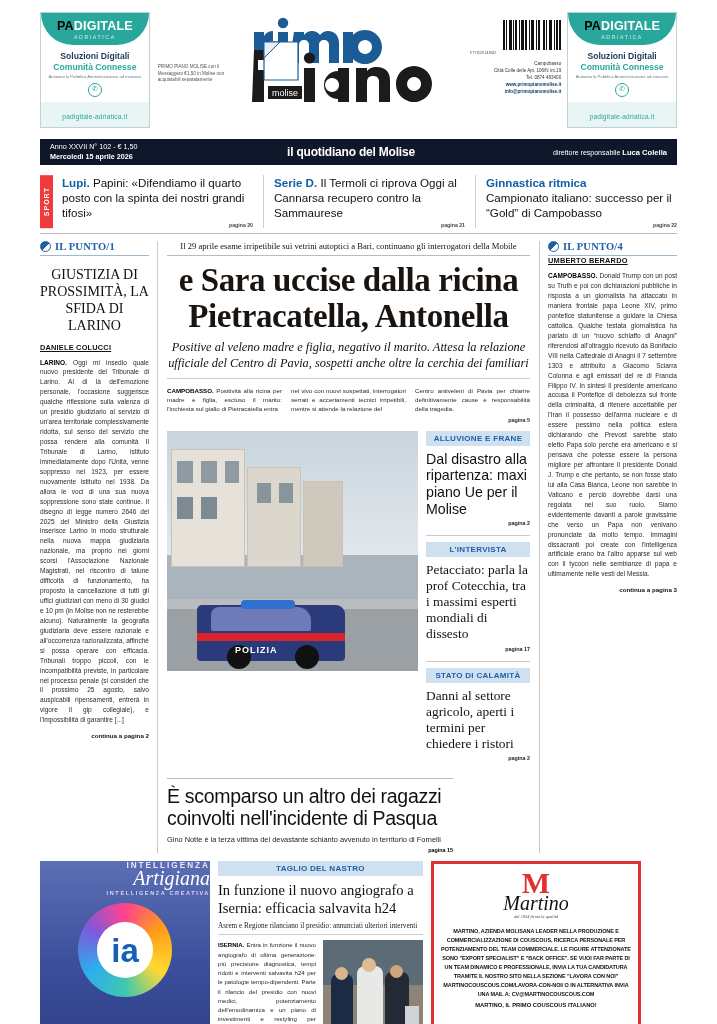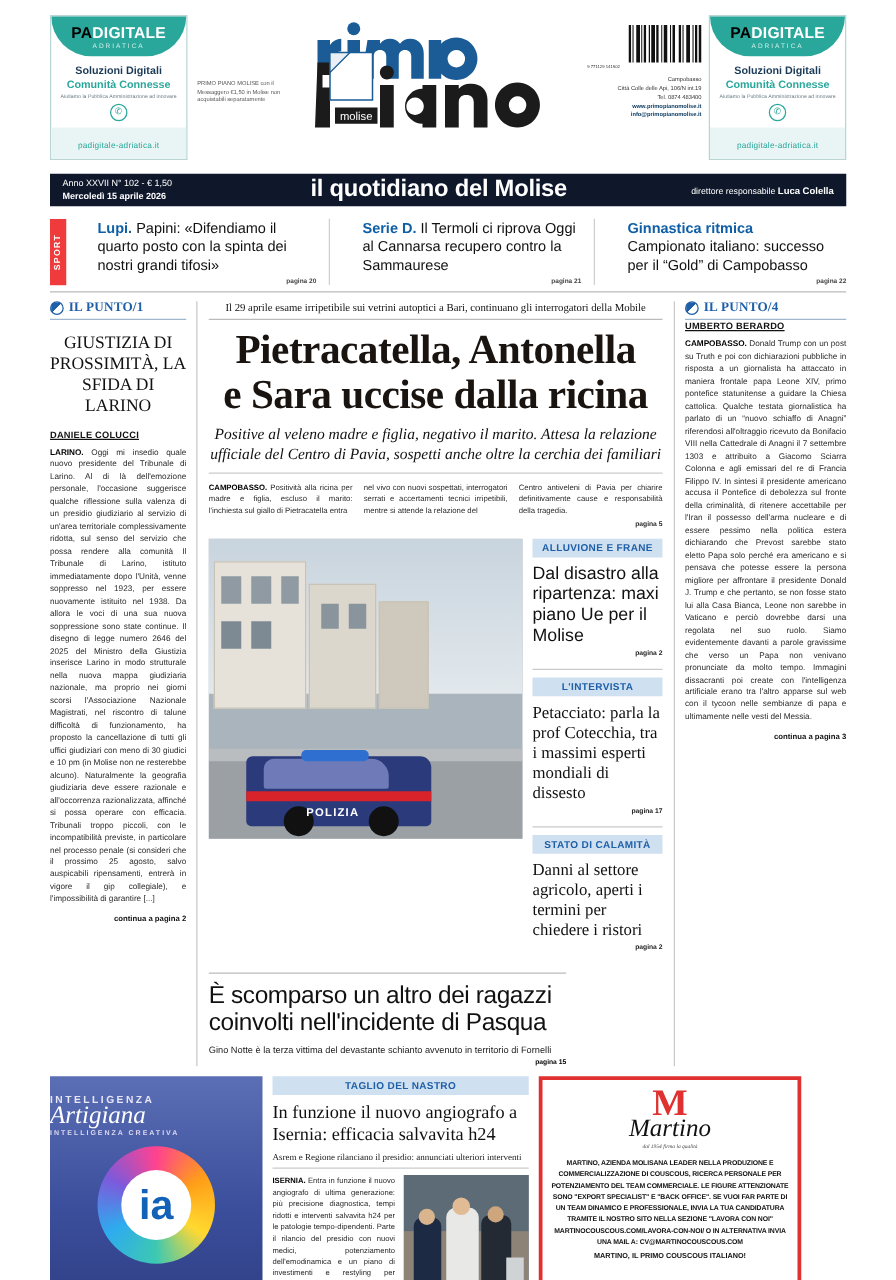--- a/index.html
+++ b/index.html
@@ -48,26 +48,26 @@
   .mast-addr { font-size: 4.6px; color: #333; text-align: right; line-height: 1.5; margin-top: 6px; }
   .mast-addr b { color: #0d3d63; }
 
   
   .blue-strip {
     margin: 4px 40px 0 40px; background: #0f172a; color: #fff;
     height: 26px; display: flex; align-items: center; padding: 0 10px;
   }
   .strip-left { width: 160px; font-size: 7.2px; line-height: 1.35; }
   .strip-left .l2 { font-weight: bold; }
-  .strip-mid { flex: 1; text-align: center; font-size: 19px; font-weight: bold; letter-spacing: -.2px; }
+  .strip-mid { flex: 1; text-align: center; font-size: 12px; font-weight: bold; letter-spacing: -.2px; }
   .strip-right { width: 175px; text-align: right; font-size: 7px; }
   .strip-right b { font-size: 7.6px; }
 
   
-  .sport-band { margin: 10px 40px 0 40px; display: flex; border-bottom: 1px solid #bbb; padding-bottom: 5px; gap: 16px; }
+  .sport-band { margin: 10px 40px 0 40px; display: flex; border-bottom: 1px solid #bbb; padding-bottom: 5px; }
   .sport-tab {
     width: 13px; background: #ef3b3b; color: #fff; font-size: 7px; font-weight: bold;
     letter-spacing: 1px; display: flex; align-items: center; justify-content: center;
     writing-mode: vertical-rl; transform: rotate(180deg); margin-right: 9px;
   }
   .sport-col { flex: 1; padding-right: 10px; border-right: 1px solid #cfcfcf; margin-right: 10px; }
   .sport-col:last-child { border-right: none; margin-right: 0; padding-right: 0; }
   .sport-txt { font-size: 11.6px; line-height: 1.30; color: #111; }
   .sport-txt b { color: #0f5fa6; }
   .sport-pag { font-size: 5.2px; font-weight: bold; color: #444; text-align: right; margin-top: 2px; }
@@ -144,21 +144,21 @@
   .sec-pag { font-size: 5.4px; font-weight: bold; text-align: right; margin-top: 3px; }
 
   
   .bottom-row { margin: 8px 40px 0 40px; display: flex; gap: 8px; }
   .ad-left { width: 170px; }
   .bot-center { width: 205px; }
   .ad-right { width: 210px; }
 
   
   .ia-ad { width: 100%; height: 186px; background: linear-gradient(180deg,#5b6fb5 0%, #3c4f9c 55%, #2f3f86 100%); position: relative; overflow: hidden; }
-  .ia-top { text-align: left; padding-top: 14px; }
+  .ia-top { text-align: right; padding-top: 0; }
   .ia-int { font-size: 8.2px; color: #e8e6f5; letter-spacing: 2px; font-weight: bold; }
   .ia-art { font-family: "Liberation Serif", serif; font-style: italic; font-size: 20px; color: #fff; line-height: .95; margin-top: -1px;}
   .ia-cre { font-size: 5.6px; color: #dcd8ef; letter-spacing: 1.6px; font-weight: bold; margin-top: 2px;}
   .ia-circle { width: 94px; height: 94px; margin: 7px auto 0 auto; border-radius: 50%;
     background: conic-gradient(#e84a8a, #f0a030, #ffd84a, #4fc3b0, #3fa8e0, #7a5cc8, #e84a8a);
     position: relative; filter: saturate(1.2); }
   .ia-circle:after { content: ""; position: absolute; left: 19px; top: 19px; width: 56px; height: 56px; border-radius: 50%; background: #fff; }
   .ia-ia { position: absolute; left: 0; right: 0; top: 50%; transform: translateY(-50%); text-align: center;
     font-size: 33px; font-weight: bold; color: #1f5fa8; font-family: "Liberation Sans", sans-serif; z-index: 3; line-height: 1; }
 
@@ -350,22 +350,22 @@
       <div class="col-body"><b>LARINO.</b><span> Oggi mi insedio quale nuovo presidente del Tribunale di Larino. Al di là dell'emozione personale, l'occasione suggerisce qualche riflessione sulla valenza di un presidio giudiziario al servizio di un'area territoriale complessivamente ridotta, sul senso del servizio che possa rendere alla comunità
 Il Tribunale di Larino, istituto immediatamente dopo l'Unità, venne soppresso nel 1923, per essere nuovamente istituito nel 1938. Da allora le voci di una sua nuova soppressione sono state continue. Il disegno di legge numero 2646 del 2025 del Ministro della Giustizia inserisce Larino in modo strutturale nella nuova mappa giudiziaria nazionale, ma proprio nei giorni scorsi l'Associazione Nazionale Magistrati, nel riscontro di talune difficoltà di funzionamento, ha proposto la cancellazione di tutti gli uffici giudiziari con meno di 30 giudici e 10 pm (in Molise non ne resterebbe alcuno).
 Naturalmente la geografia giudiziaria deve essere razionale e all'occorrenza razionalizzata, affinché si possa operare con efficacia. Tribunali troppo piccoli, con le incompatibilità previste, in particolare nel processo penale (si consideri che il prossimo 25 agosto, salvo auspicabili ripensamenti, entrerà in vigore il gip collegiale), e l'impossibilità di garantire [...]</span></div>
       <div class="continua">continua a pagina 2</div>
 
     </div>
 
     <div class="col-center">
       <div class="overline">Il 29 aprile esame irripetibile sui vetrini autoptici a Bari, continuano gli interrogatori della Mobile</div>
       <div class="main-hl">
+        <div>e Sara uccise dalla ricina</div>
         <div>Pietracatella, Antonella</div>
-        <div>e Sara uccise dalla ricina</div>
       </div>
       <div class="main-sub">Positive al veleno madre e figlia, negativo il marito. Attesa la relazione ufficiale del Centro di Pavia, sospetti anche oltre la cerchia dei familiari</div>
 
       <div class="lead-cols">
         <div><b>CAMPOBASSO.</b><span> Positività alla ricina per madre e figlia, escluso il marito: l'inchiesta sul giallo di Pietracatella entra</span></div>
         <div><span>nel vivo con nuovi sospettati, interrogatori serrati e accertamenti tecnici irripetibili, mentre si attende la relazione del</span></div>
         <div><span>Centro antiveleni di Pavia per chiarire definitivamente cause e responsabilità della tragedia.</span><span class="pag-r">pagina 5</span></div>
       </div>
 
       <div class="mid-row">
@@ -383,21 +383,21 @@
           <div style="position:absolute; left:90px; top:52px; width:14px; height:20px; background:#8a949c;"></div>
           <div style="position:absolute; left:112px; top:52px; width:14px; height:20px; background:#8a949c;"></div>
           <div class="road"></div>
           <div style="position:absolute; left:0; right:0; bottom:62px; height:10px; background:#b9bdc0;"></div>
 
           <div class="car" style="left:30px; bottom:10px; width:148px; height:56px;"></div>
           <div style="position:absolute; left:44px; bottom:40px; width:100px; height:24px; background:#6f7bb8; border-radius:8px 14px 2px 2px;"></div>
           <div class="stripe" style="left:30px; bottom:30px; width:148px; height:8px;"></div>
           <div style="position:absolute; left:60px; bottom:2px; width:24px; height:24px; background:#111; border-radius:50%;"></div>
           <div style="position:absolute; left:128px; bottom:2px; width:24px; height:24px; background:#111; border-radius:50%;"></div>
-          <div style="position:absolute; left:78px; bottom:16px; font-size:9px; color:#fff; font-weight:bold; letter-spacing:1px;">POLIZIA</div>
+          <div style="position:absolute; left:68px; bottom:16px; font-size:9px; color:#fff; font-weight:bold; letter-spacing:1px;">POLIZIA</div>
           <div style="position:absolute; left:74px; bottom:62px; width:54px; height:9px; background:#2f6fd0; border-radius:4px;"></div>
         </div>
 
         <div class="side-col">
 
           <div class="side-block">
             <div class="kicker">ALLUVIONE E FRANE</div>
             <div class="side-hl">Dal disastro alla ripartenza: maxi piano Ue per il Molise</div>
             <div class="side-pag">pagina 2</div>
           </div>

